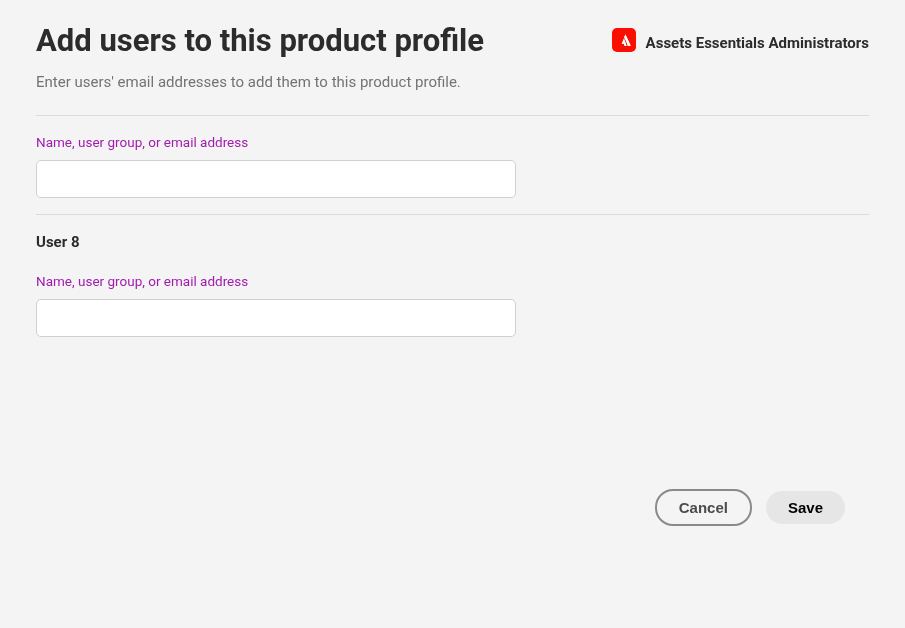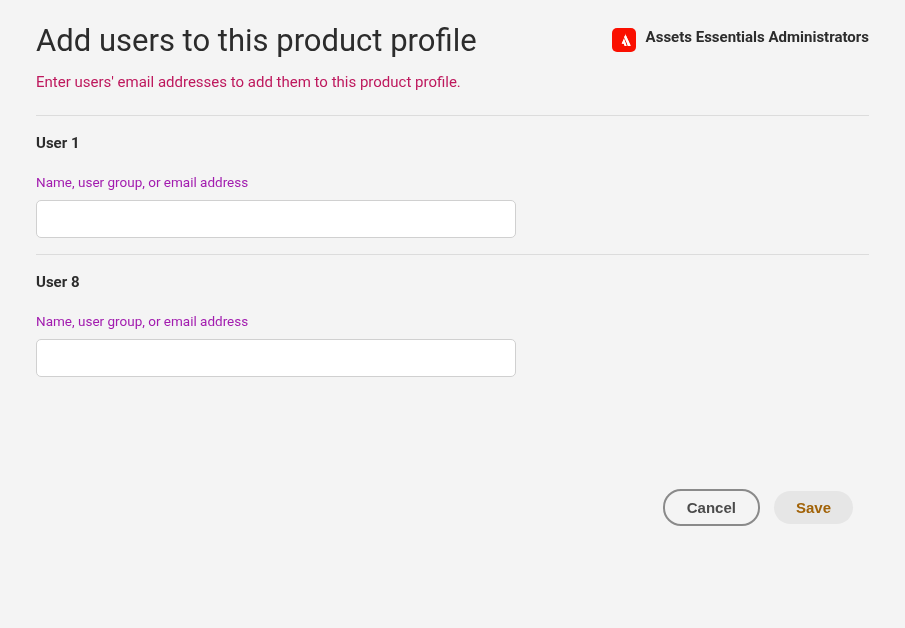--- a/index.html
+++ b/index.html
@@ -15,47 +15,47 @@
       padding: 22px 36px;
       color: #2c2c2c;
     }
     .header-row {
       display: flex;
       justify-content: space-between;
       align-items: flex-start;
     }
     .title {
       font-size: 31px;
-      font-weight: 400;
+      font-weight: 700;
       color: #2c2c2c;
       margin-bottom: 14px;
     }
     .product-badge {
       display: flex;
-      align-items: flex-start;
+      align-items: flex-end;
       gap: 10px;
       margin-top: 6px;
     }
     .adobe-icon {
       width: 24px;
       height: 24px;
       background: #fa0f00;
       border-radius: 5px;
       display: flex;
       align-items: center;
       justify-content: center;
     }
     .badge-text {
       font-size: 15px;
       font-weight: 700;
       color: #2c2c2c;
     }
     .subtitle {
       font-size: 15px;
-      color: #be185d;
+      color: #737373;
       margin-bottom: 24px;
     }
     .divider {
       border: none;
       border-top: 1px solid #dcdcdc;
       margin: 10px 0 18px 0;
     }
     .user-section-title {
       font-size: 15px;
       font-weight: 700;
@@ -75,42 +75,42 @@
       background: #ffffff;
       font-size: 14px;
       padding: 0 10px;
       outline: none;
     }
     .user-block {
       margin-bottom: 16px;
     }
     .actions {
       position: absolute;
-      right: 52px;
+      right: 60px;
       bottom: 102px;
       display: flex;
       gap: 14px;
       align-items: center;
     }
     .btn {
       border-radius: 18px;
       font-size: 15px;
       font-weight: 700;
       padding: 8px 22px;
       cursor: pointer;
       border: none;
     }
     .btn-cancel {
       background: transparent;
       color: #4b4b4b;
       border: 2px solid #8a8a8a;
     }
     .btn-save {
       background: #e6e6e6;
-      color: #a16207;
+      color: #000000;
       cursor: not-allowed;
     }
   </style>
 </head>
 <body>
 
 <div class="header-row">
   <h1 class="title">Add users to this product profile</h1>
   <div class="product-badge">
     <div class="adobe-icon">
@@ -121,21 +121,20 @@
     </div>
     <span class="badge-text">Assets Essentials Administrators</span>
   </div>
 </div>
 
 <p class="subtitle">Enter users' email addresses to add them to this product profile.</p>
 
 <hr class="divider">
 
 <div class="user-block">
-  <div class="user-section-title">User 1</div>
   <div class="field-label">Name, user group, or email address</div>
   <input type="text" class="text-input" value="" style="">
 </div>
 
 <hr class="divider">
 
 <div class="user-block">
   <div class="user-section-title">User 8</div>
   <div class="field-label">Name, user group, or email address</div>
   <input type="text" class="text-input" value="" style="">

